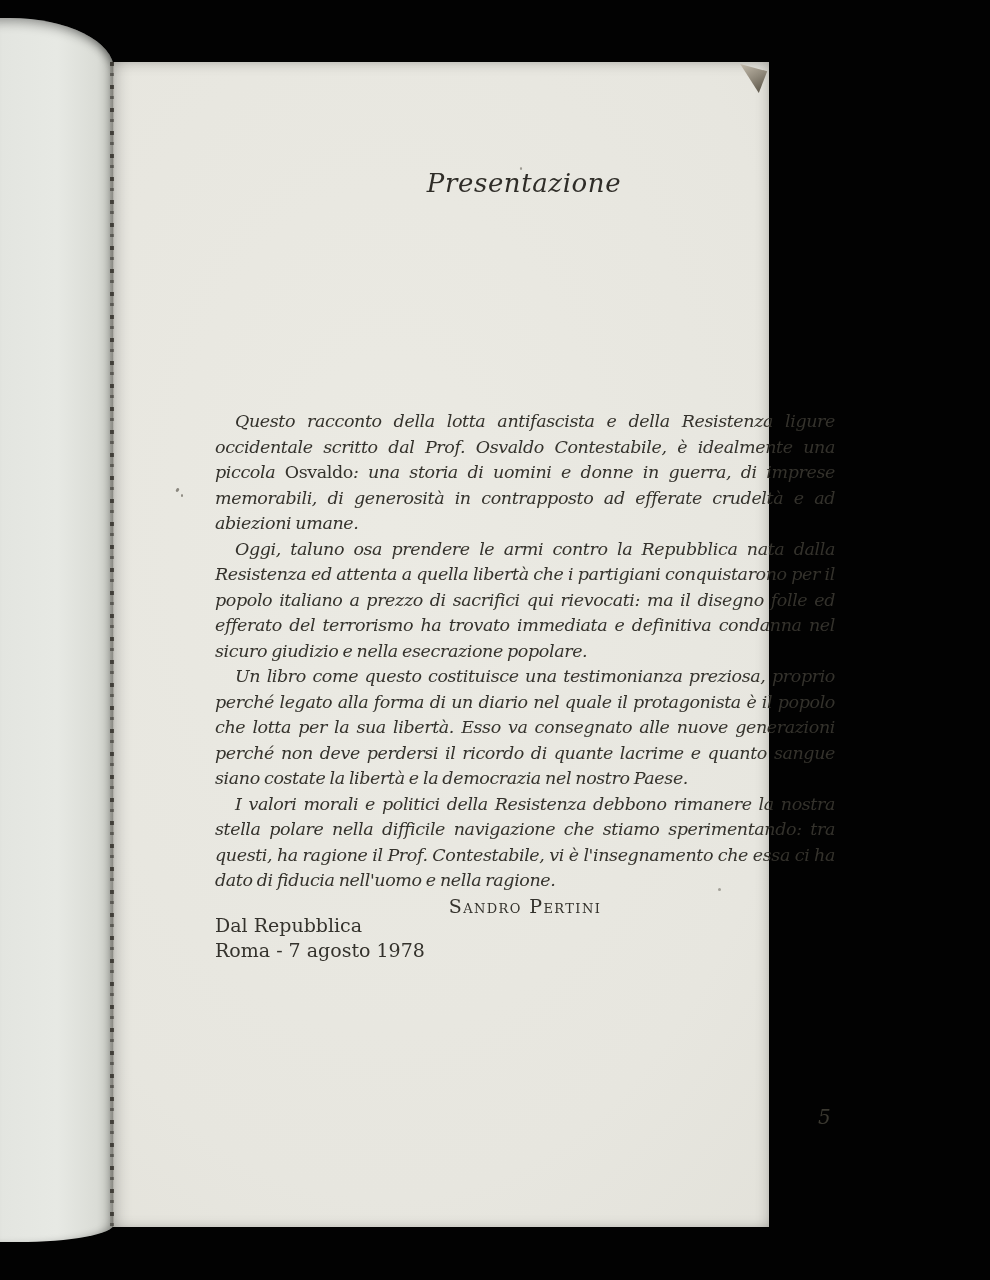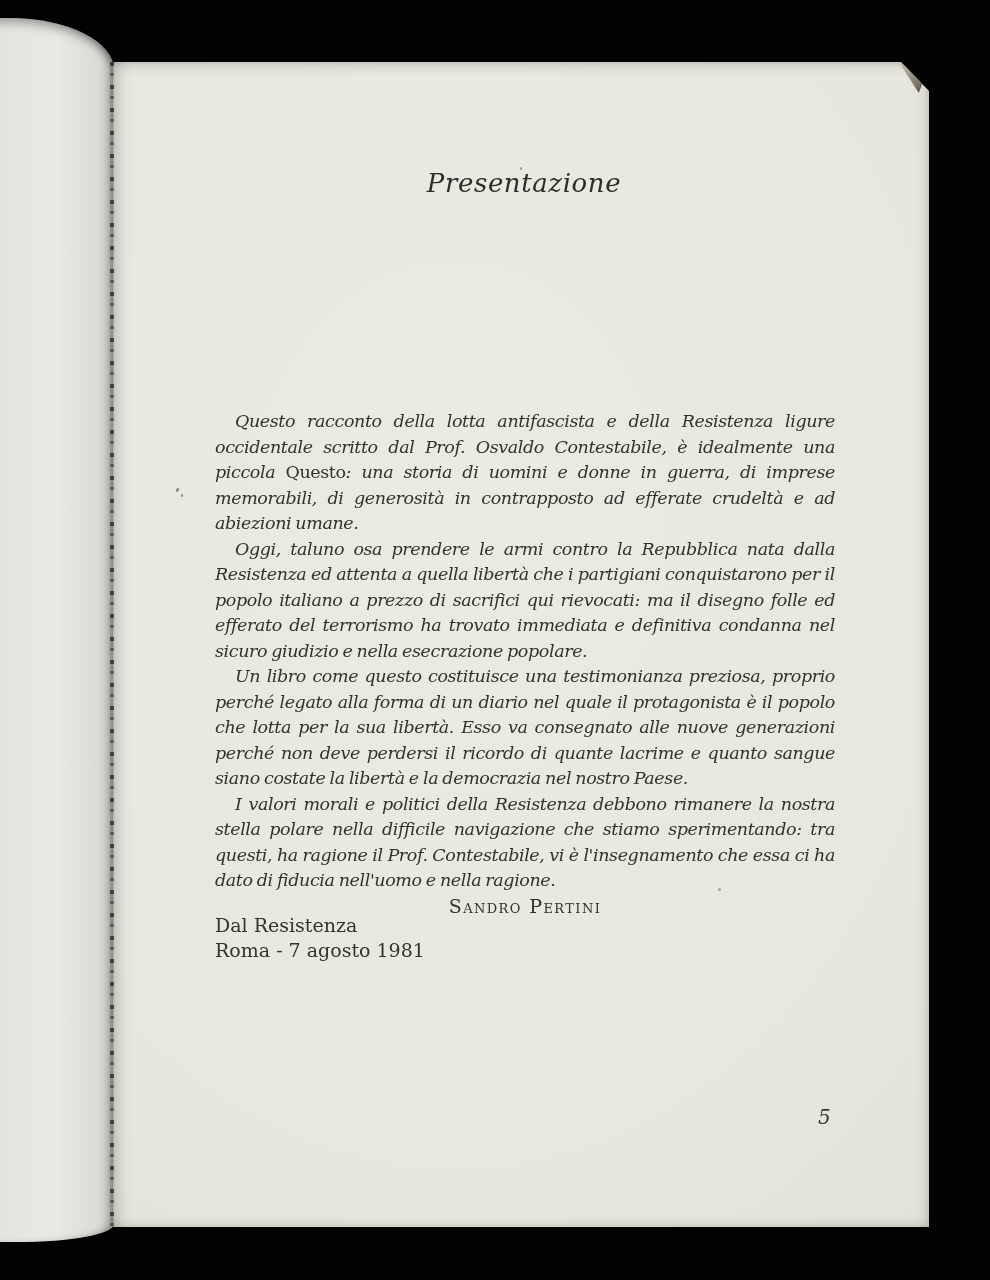--- a/index.html
+++ b/index.html
@@ -42,21 +42,21 @@
       rgba(95,90,80,0.28) 4px 11px,
       rgba(28,24,18,0.55) 11px 14px,
       rgba(125,120,110,0.22) 14px 23px);
     opacity: 0.9;
   }
   
   .right-page {
     position: absolute;
     left: 113px;
     top: 62px;
-    width: 816px;
+    width: 656px;
     height: 1165px;
     background: radial-gradient(130% 115% at 42% 40%, #ebeae3 0%, #e7e6df 50%, #dfded6 85%, #d5d4cb 100%);
     clip-path: polygon(0 0, 788px 0, 816px 29px, 816px 1165px, 0 1165px);
     box-shadow:
       inset 13px 0 16px -10px rgba(0,0,0,0.24),
       inset 0 11px 14px -10px rgba(0,0,0,0.20),
       inset -11px 0 14px -10px rgba(0,0,0,0.20),
       inset 0 -10px 14px -10px rgba(0,0,0,0.14);
     color: #34322c;
   }
@@ -141,28 +141,28 @@
 <div class="photo">
 
   <div class="left-page"></div>
 
   <div class="right-page">
     <div class="fold"></div>
 
     <h1 class="title">Presentazione</h1>
 
     <div class="body">
-      <p><span>Questo racconto della lotta antifascista e della Resistenza ligure occidentale scritto dal Prof. Osvaldo Contestabile, è idealmente una piccola </span><span class="roman">Questo</span><span>: una storia di uomini e donne in guerra, di imprese memorabili, di generosità in contrapposto ad efferate crudeltà e ad abiezioni umane.</span></p>
+      <p><span>Questo racconto della lotta antifascista e della Resistenza ligure occidentale scritto dal Prof. Osvaldo Contestabile, è idealmente una piccola </span><span class="roman">Osvaldo</span><span>: una storia di uomini e donne in guerra, di imprese memorabili, di generosità in contrapposto ad efferate crudeltà e ad abiezioni umane.</span></p>
       <p>Oggi, taluno osa prendere le armi contro la Repubblica nata dalla Resistenza ed attenta a quella libertà che i partigiani conquistarono per il popolo italiano a prezzo di sacrifici qui rievocati: ma il disegno folle ed efferato del terrorismo ha trovato immediata e definitiva condanna nel sicuro giudizio e nella esecrazione popolare.</p>
       <p>Un libro come questo costituisce una testimonianza preziosa, proprio perché legato alla forma di un diario nel quale il protagonista è il popolo che lotta per la sua libertà. Esso va consegnato alle nuove generazioni perché non deve perdersi il ricordo di quante lacrime e quanto sangue siano costate la libertà e la democrazia nel nostro Paese.</p>
       <p>I valori morali e politici della Resistenza debbono rimanere la nostra stella polare nella difficile navigazione che stiamo sperimentando: tra questi, ha ragione il Prof. Contestabile, vi è l'insegnamento che essa ci ha dato di fiducia nell'uomo e nella ragione.</p>
 
       <div class="signature">Sandro Pertini</div>
-      <div class="place">Dal Resistenza</div>
-      <div class="date">Roma - 7 agosto 1981</div>
+      <div class="place">Dal Repubblica</div>
+      <div class="date">Roma - 7 agosto 1978</div>
     </div>
 
     <div class="pagenum">5</div>
 
     <div class="speck s1"></div>
     <div class="speck s2"></div>
     <div class="speck s3"></div>
     <div class="speck s4"></div>
   </div>
 

